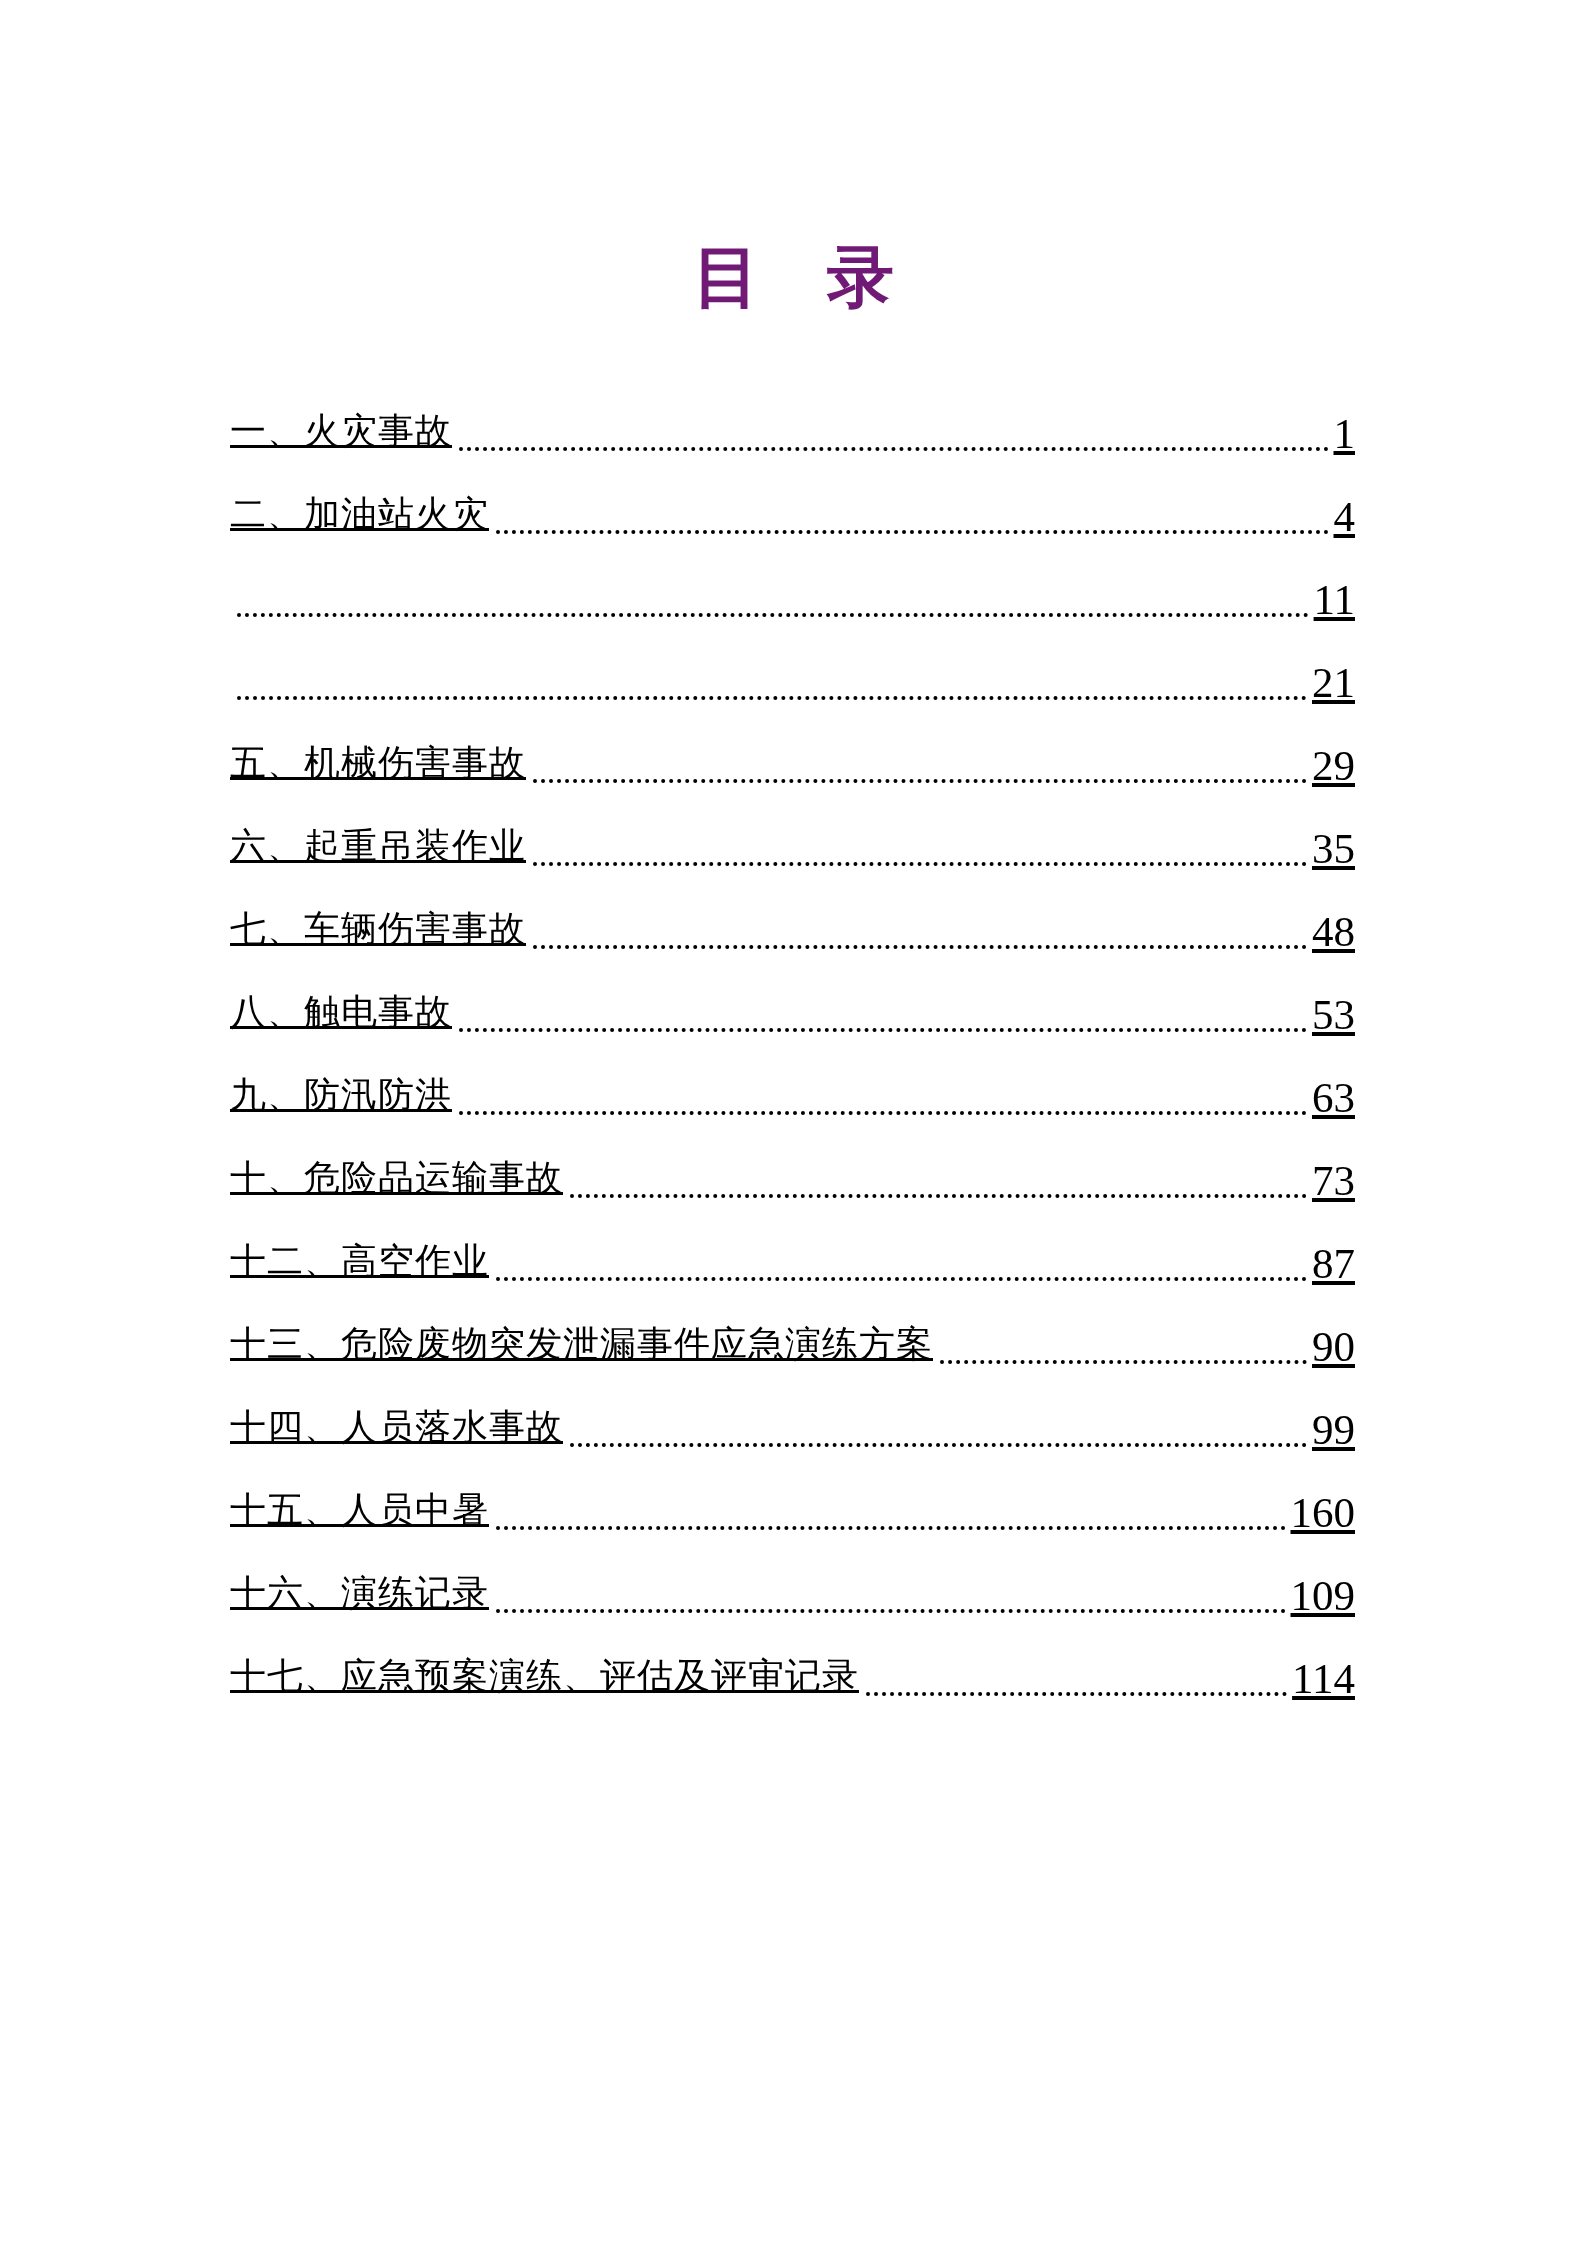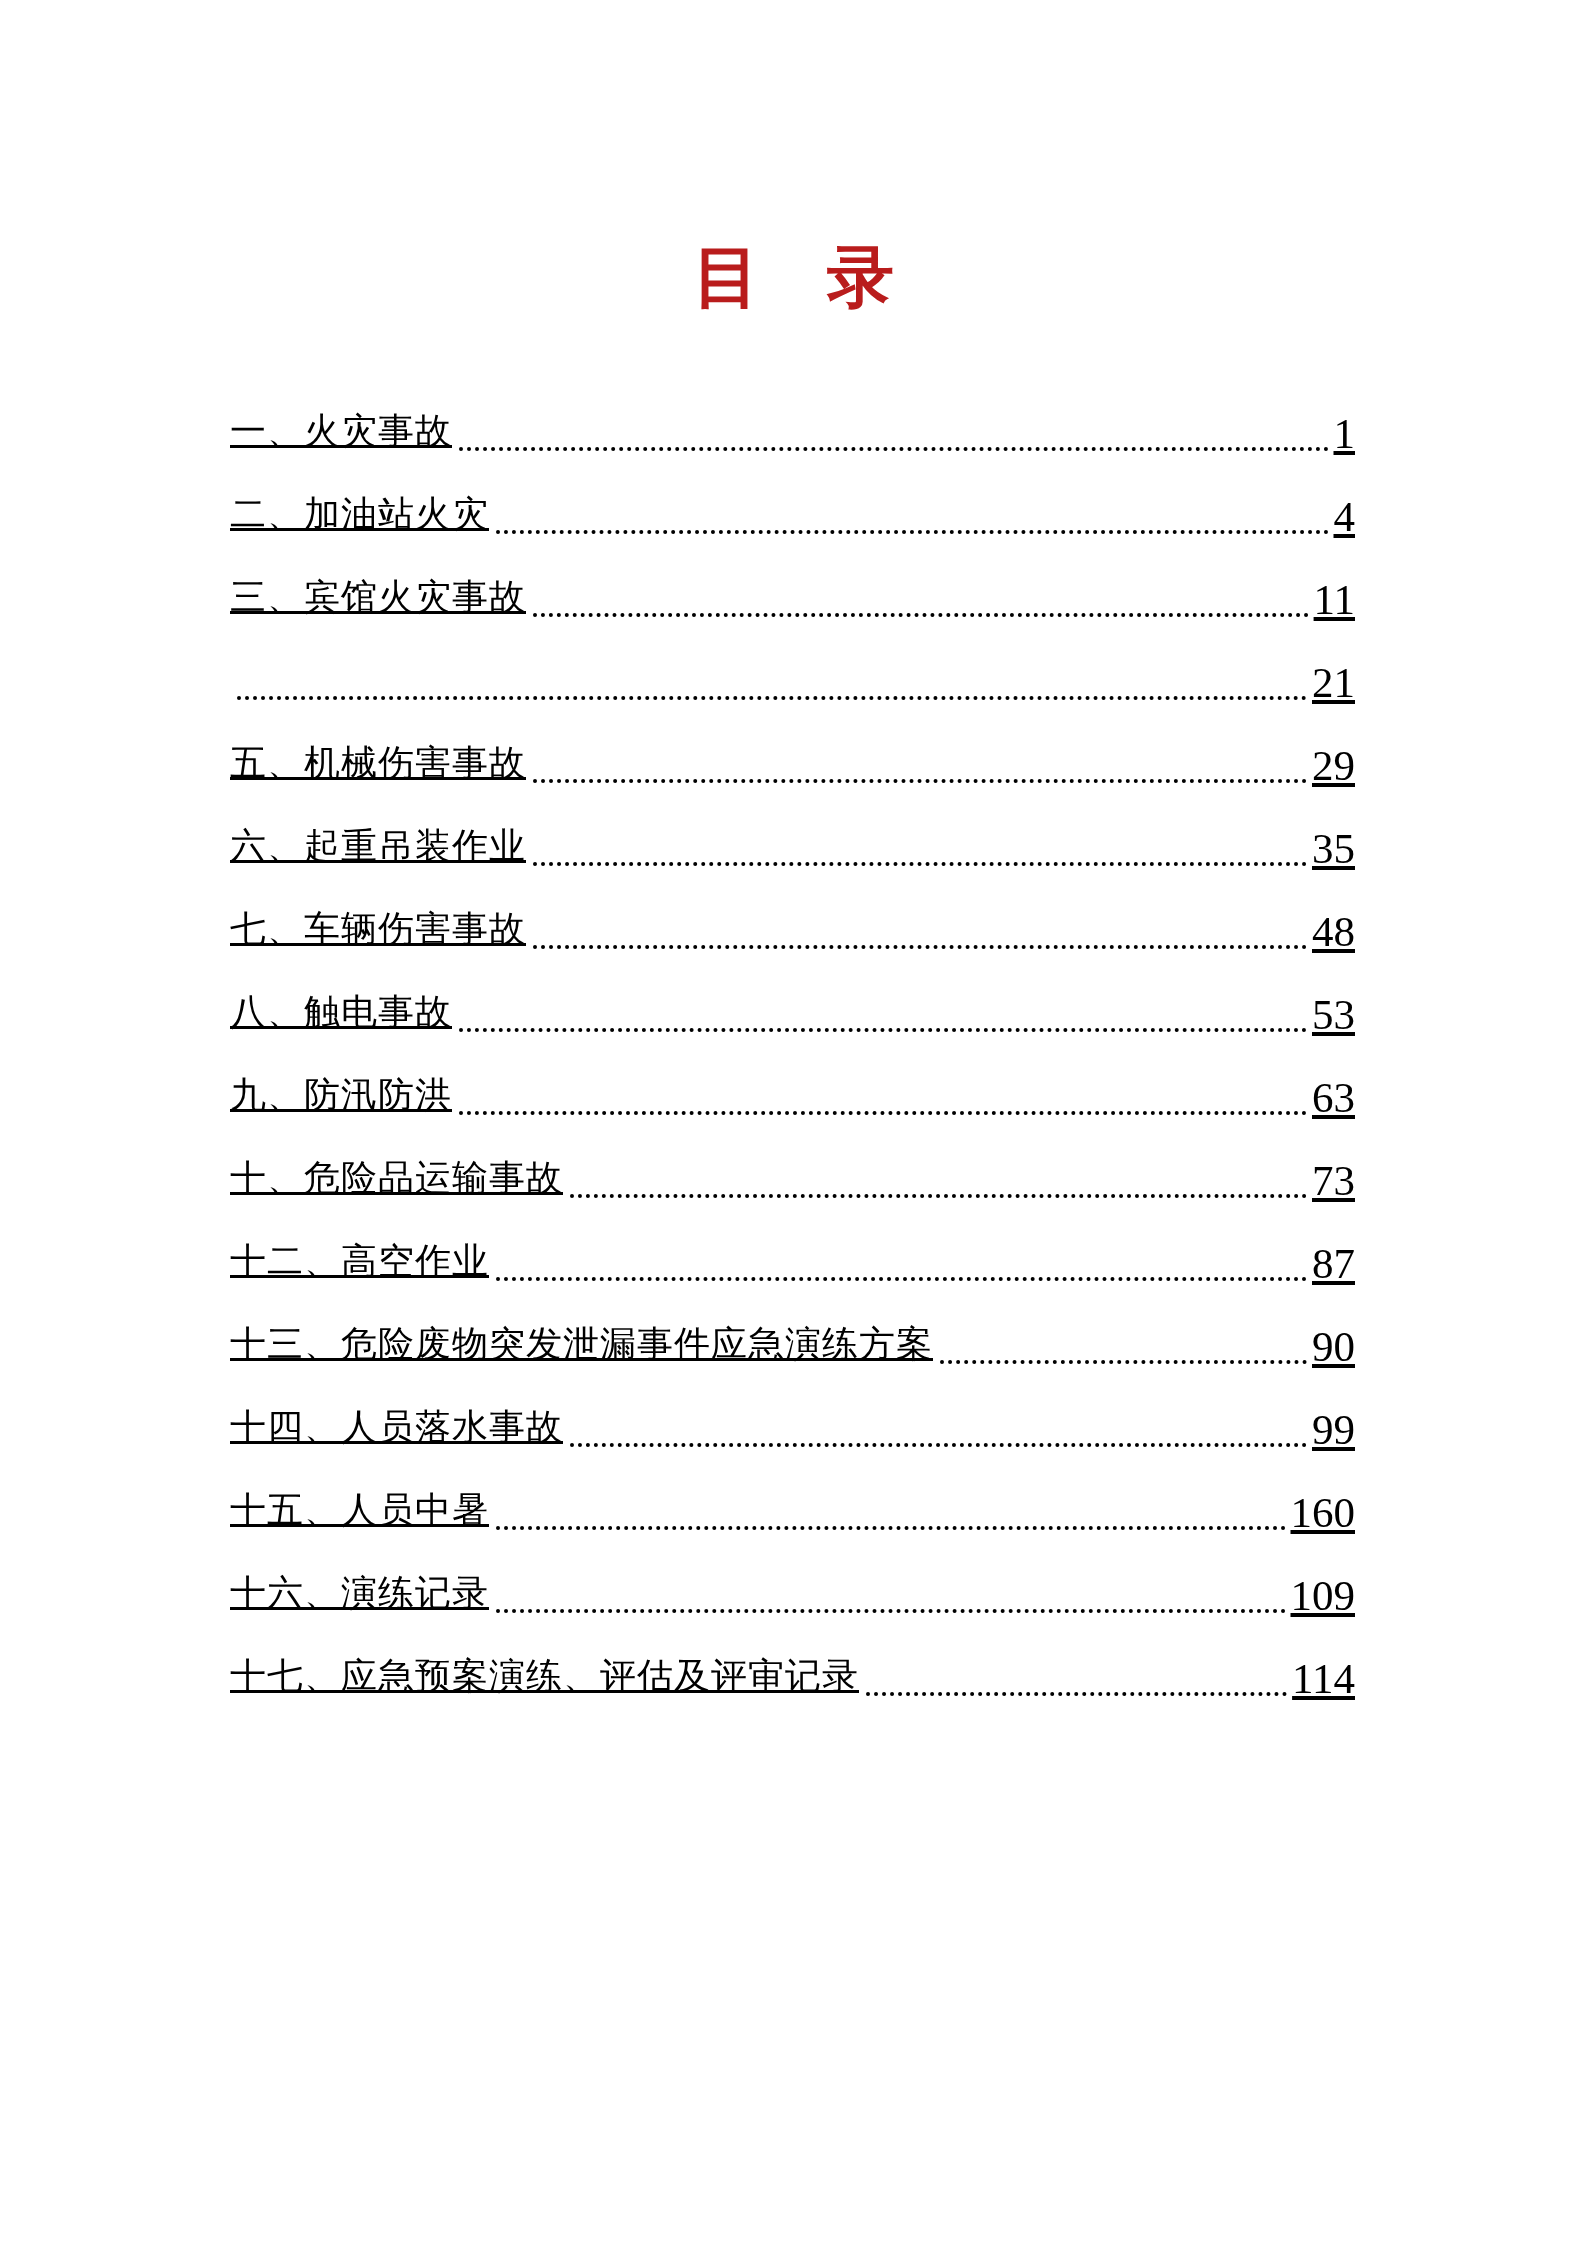--- a/index.html
+++ b/index.html
@@ -19,21 +19,21 @@
   .doc-title {
     position: absolute;
     top: 238px;
     left: 0;
     width: 100%;
     text-align: center;
     font-size: 67px;
     font-weight: 700;
     line-height: 1.15;
     white-space: pre;
-    color: #b91c1c;
+    color: #701a75;
   }
   .toc-list {
     position: absolute;
     top: 390px;
     left: 230px;
     right: 232px;
     text-decoration: underline;
   }
   .toc-row {
     display: flex;
@@ -79,21 +79,20 @@
       <span class="toc-page">1</span>
     </div>
 
     <div class="toc-row">
       <span class="toc-label">二、加油站火灾</span>
       <span class="toc-leader"></span>
       <span class="toc-page">4</span>
     </div>
 
     <div class="toc-row">
-      <span class="toc-label">三、宾馆火灾事故</span>
       <span class="toc-leader"></span>
       <span class="toc-page">11</span>
     </div>
 
     <div class="toc-row">
       <span class="toc-leader"></span>
       <span class="toc-page">21</span>
     </div>
 
     <div class="toc-row">

